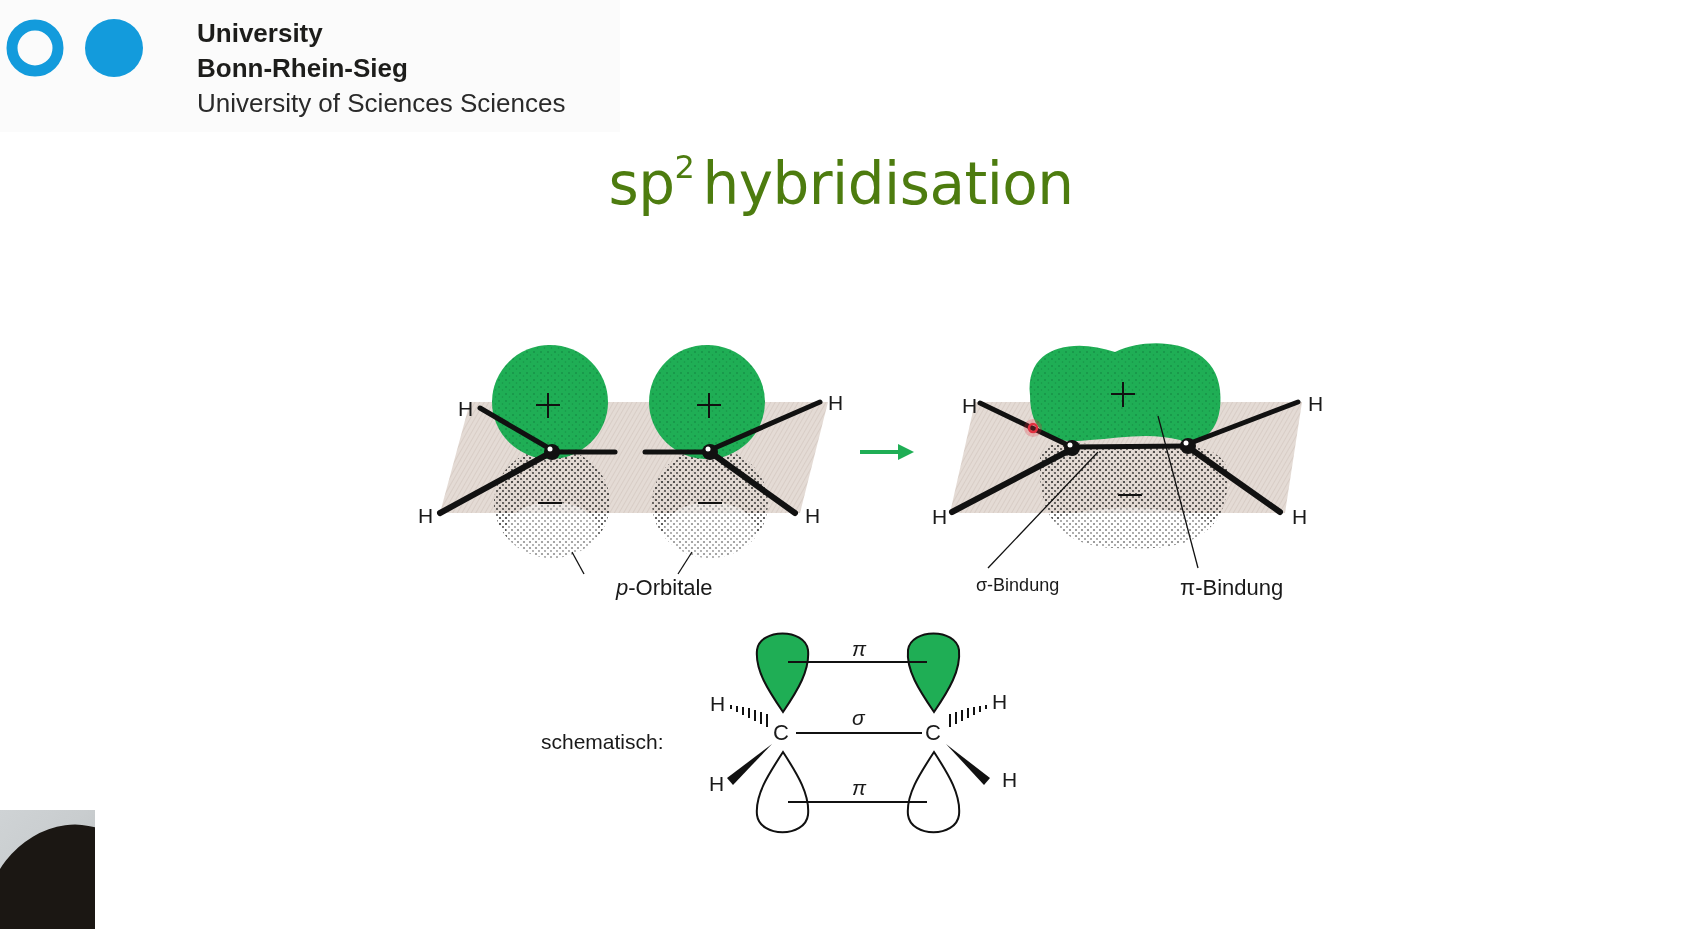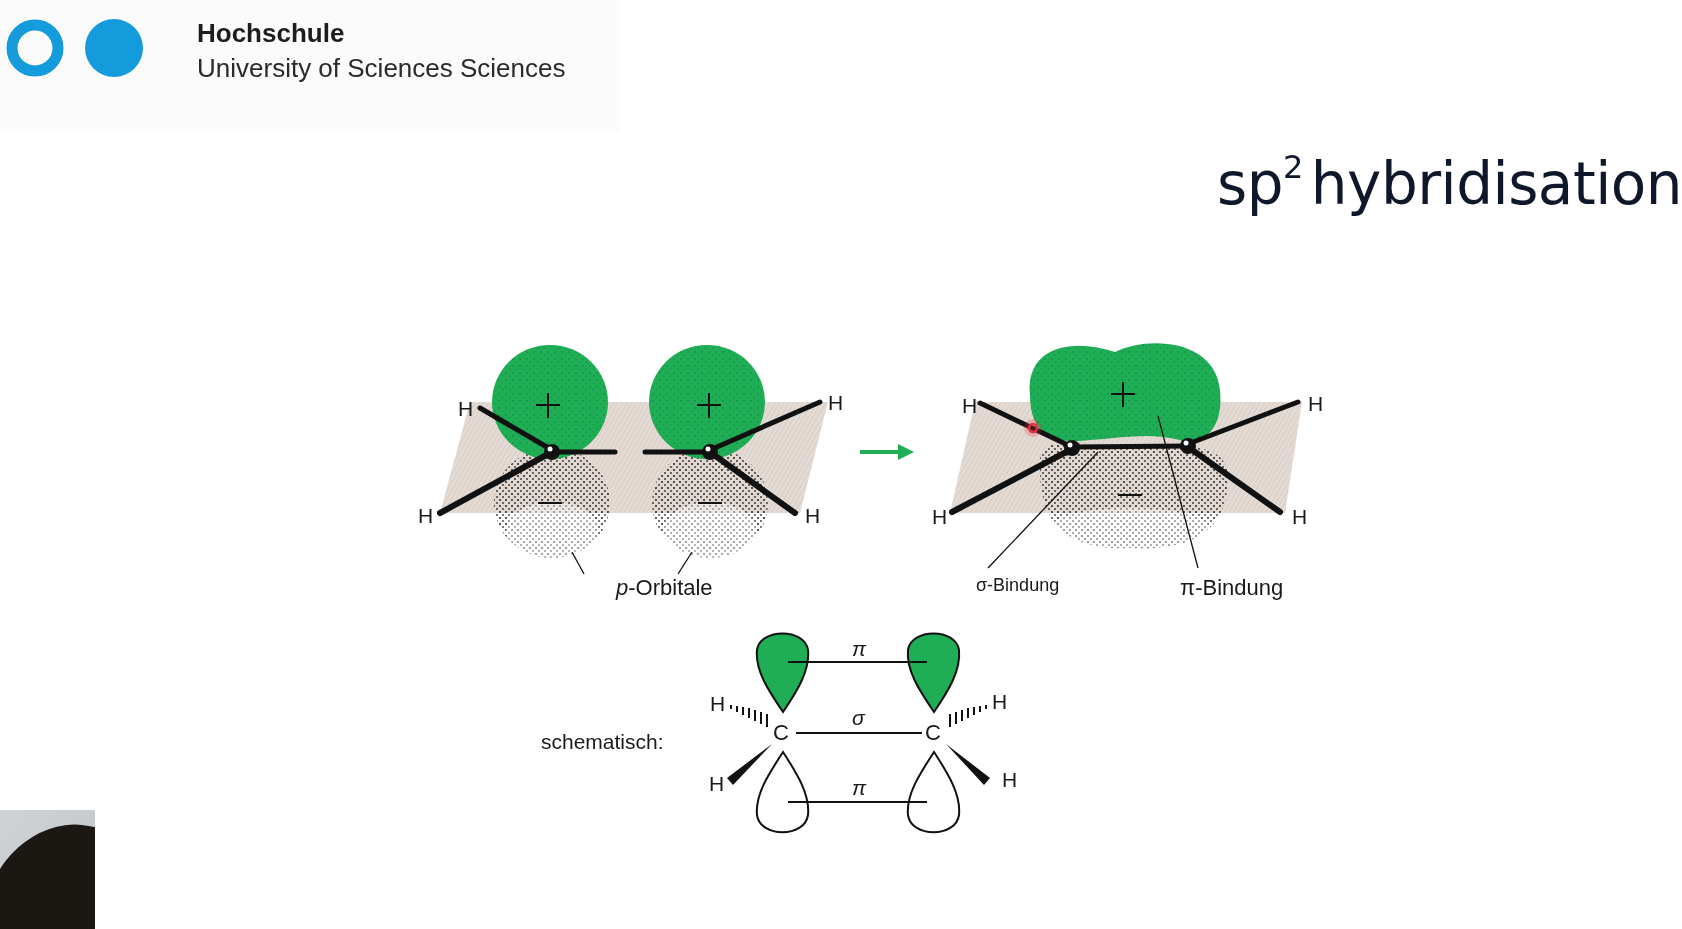--- a/index.html
+++ b/index.html
@@ -14,22 +14,22 @@
     }
     .logo-svg { position: absolute; left: 0; top: 12px; }
     .logo-text {
       position: absolute; left: 197px; top: 16px;
       font-family: "Liberation Sans", sans-serif; color: #1d1d1b;
       line-height: 35px;
     }
     .logo-line1, .logo-line2 { font-size: 26px; font-weight: bold; display: block; }
     .logo-line3 { font-size: 26px; font-weight: normal; display: block; color: #2a2a2a; }
     .slide-title {
-      position: absolute; left: 0; width: 1682px; top: 148px; text-align: right;
-      font-family: "DejaVu Sans", sans-serif; font-size: 58px; color: #0f172a;
+      position: absolute; left: 0; width: 1682px; top: 148px; text-align: center;
+      font-family: "DejaVu Sans", sans-serif; font-size: 58px; color: #4d7c0f;
       letter-spacing: -0.5px;
     }
     .slide-title sup { font-size: 32px; vertical-align: 26px; margin-right: 8px; }
     .diagram-svg { position: absolute; left: 0; top: 0; }
     .lbl {
       position: absolute; font-family: "Liberation Sans", sans-serif;
       font-size: 21px; color: #1a1a1a; white-space: nowrap;
     }
     .webcam {
       position: absolute; left: 0; top: 810px; width: 95px; height: 119px;
@@ -44,21 +44,22 @@
   </style>
 </head>
 <body>
 
 <div class="logo-block">
   <svg class="logo-svg" width="160" height="72" viewBox="0 0 160 72">
     <circle cx="35" cy="36" r="23" fill="none" stroke="#139bdc" stroke-width="11"></circle>
     <circle cx="114" cy="36" r="29" fill="#139bdc"></circle>
   </svg>
   <div class="logo-text">
-    <span class="logo-line1">Hochschule</span>
+    <span class="logo-line1">University</span>
+    <span class="logo-line2">Bonn-Rhein-Sieg</span>
     <span class="logo-line3">University of Sciences Sciences</span>
   </div>
 </div>
 
 <div class="slide-title">
   <span>sp</span><sup>2</sup><span>hybridisation</span>
 </div>
 
 <svg class="diagram-svg" width="1682" height="929" viewBox="0 0 1682 929">
   <defs>

